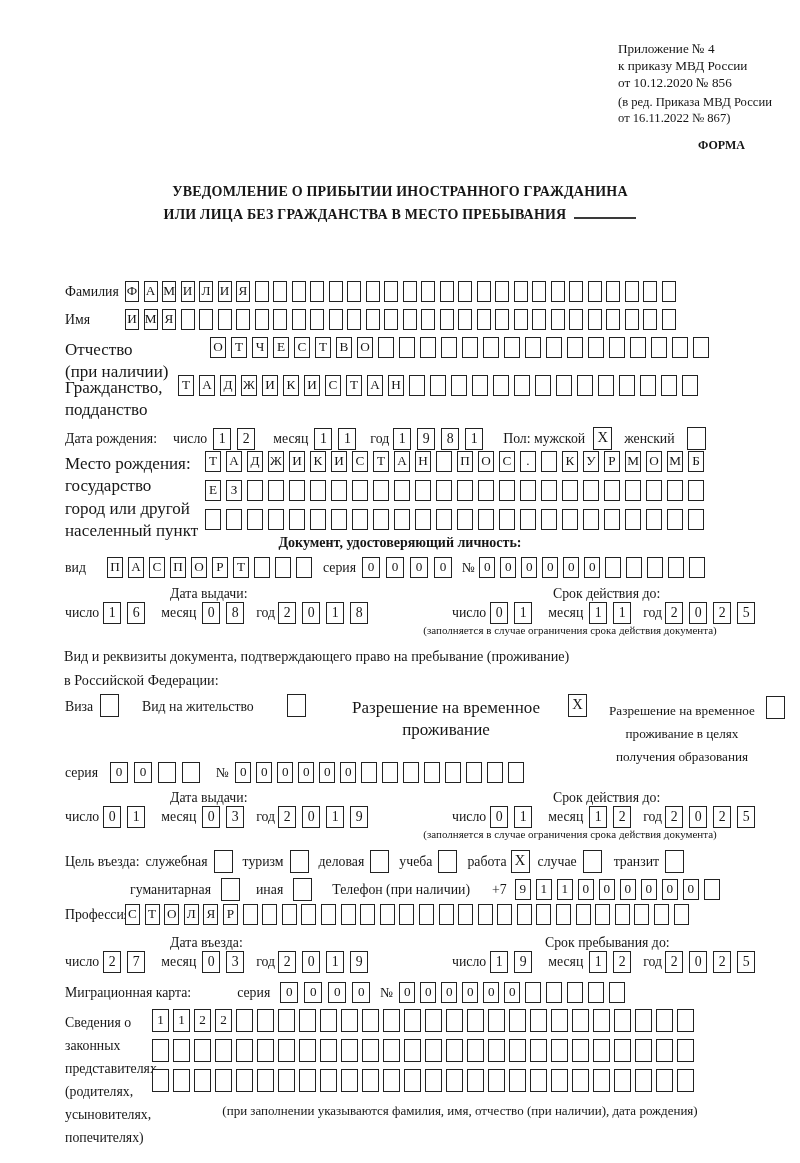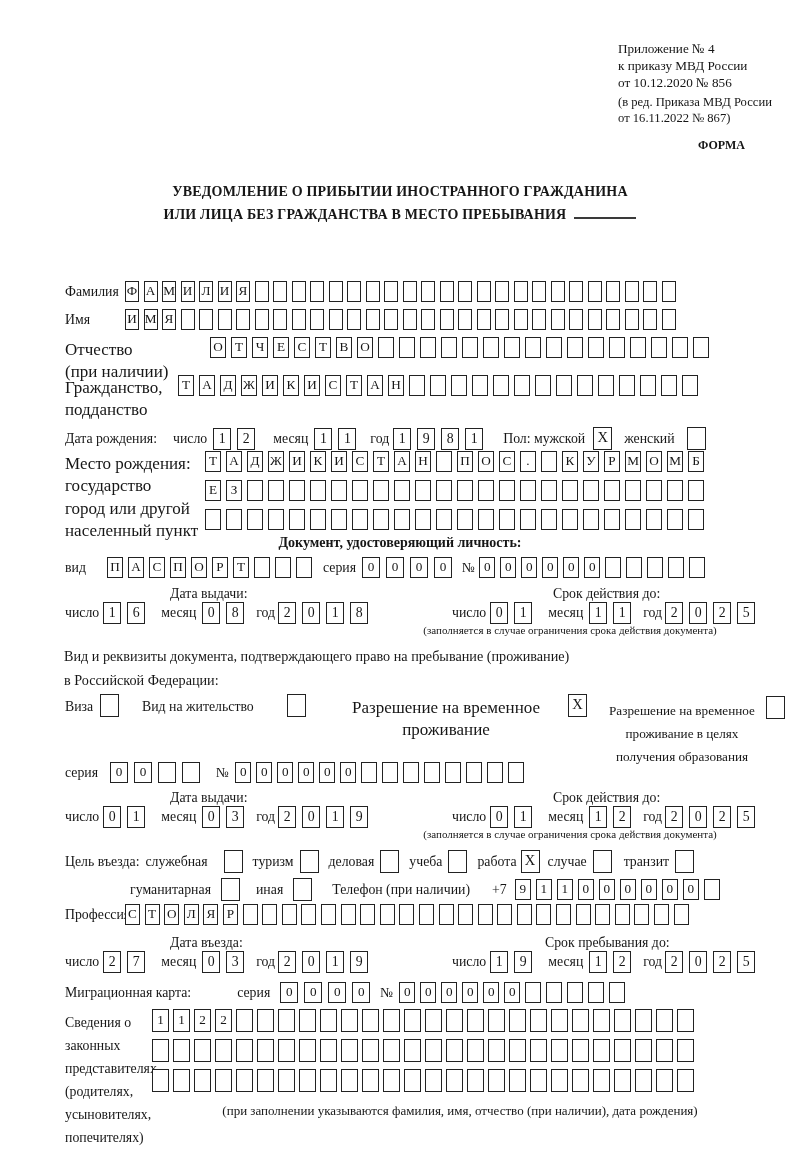--- a/index.html
+++ b/index.html
@@ -484,21 +484,21 @@
         <span class="cell">2</span>
         <span class="cell">0</span>
         <span class="cell">2</span>
         <span class="cell">5</span>
       </span>
   </div>
   <div class="abs note" style="top:828px;left:352px;width:436px">(заполняется в случае ограничения срока действия документа)</div>
 
   <div class="row" style="top:850px;left:65px">
     <span class="lbl" style="margin-right:6px">Цель въезда:</span>
-    <span class="lbl" style="margin-right:16px">служебная</span>
+    <span class="lbl" style="margin-right:6px">служебная</span>
     <span class="cells cb" style="margin-right:10px">
         <span class="cell"></span>
       </span>
     <span class="lbl" style="margin-right:6px">туризм</span>
     <span class="cells cb" style="margin-right:10px">
         <span class="cell"></span>
       </span>
     <span class="lbl" style="margin-right:6px">деловая</span>
     <span class="cells cb" style="margin-right:10px">
         <span class="cell"></span>

